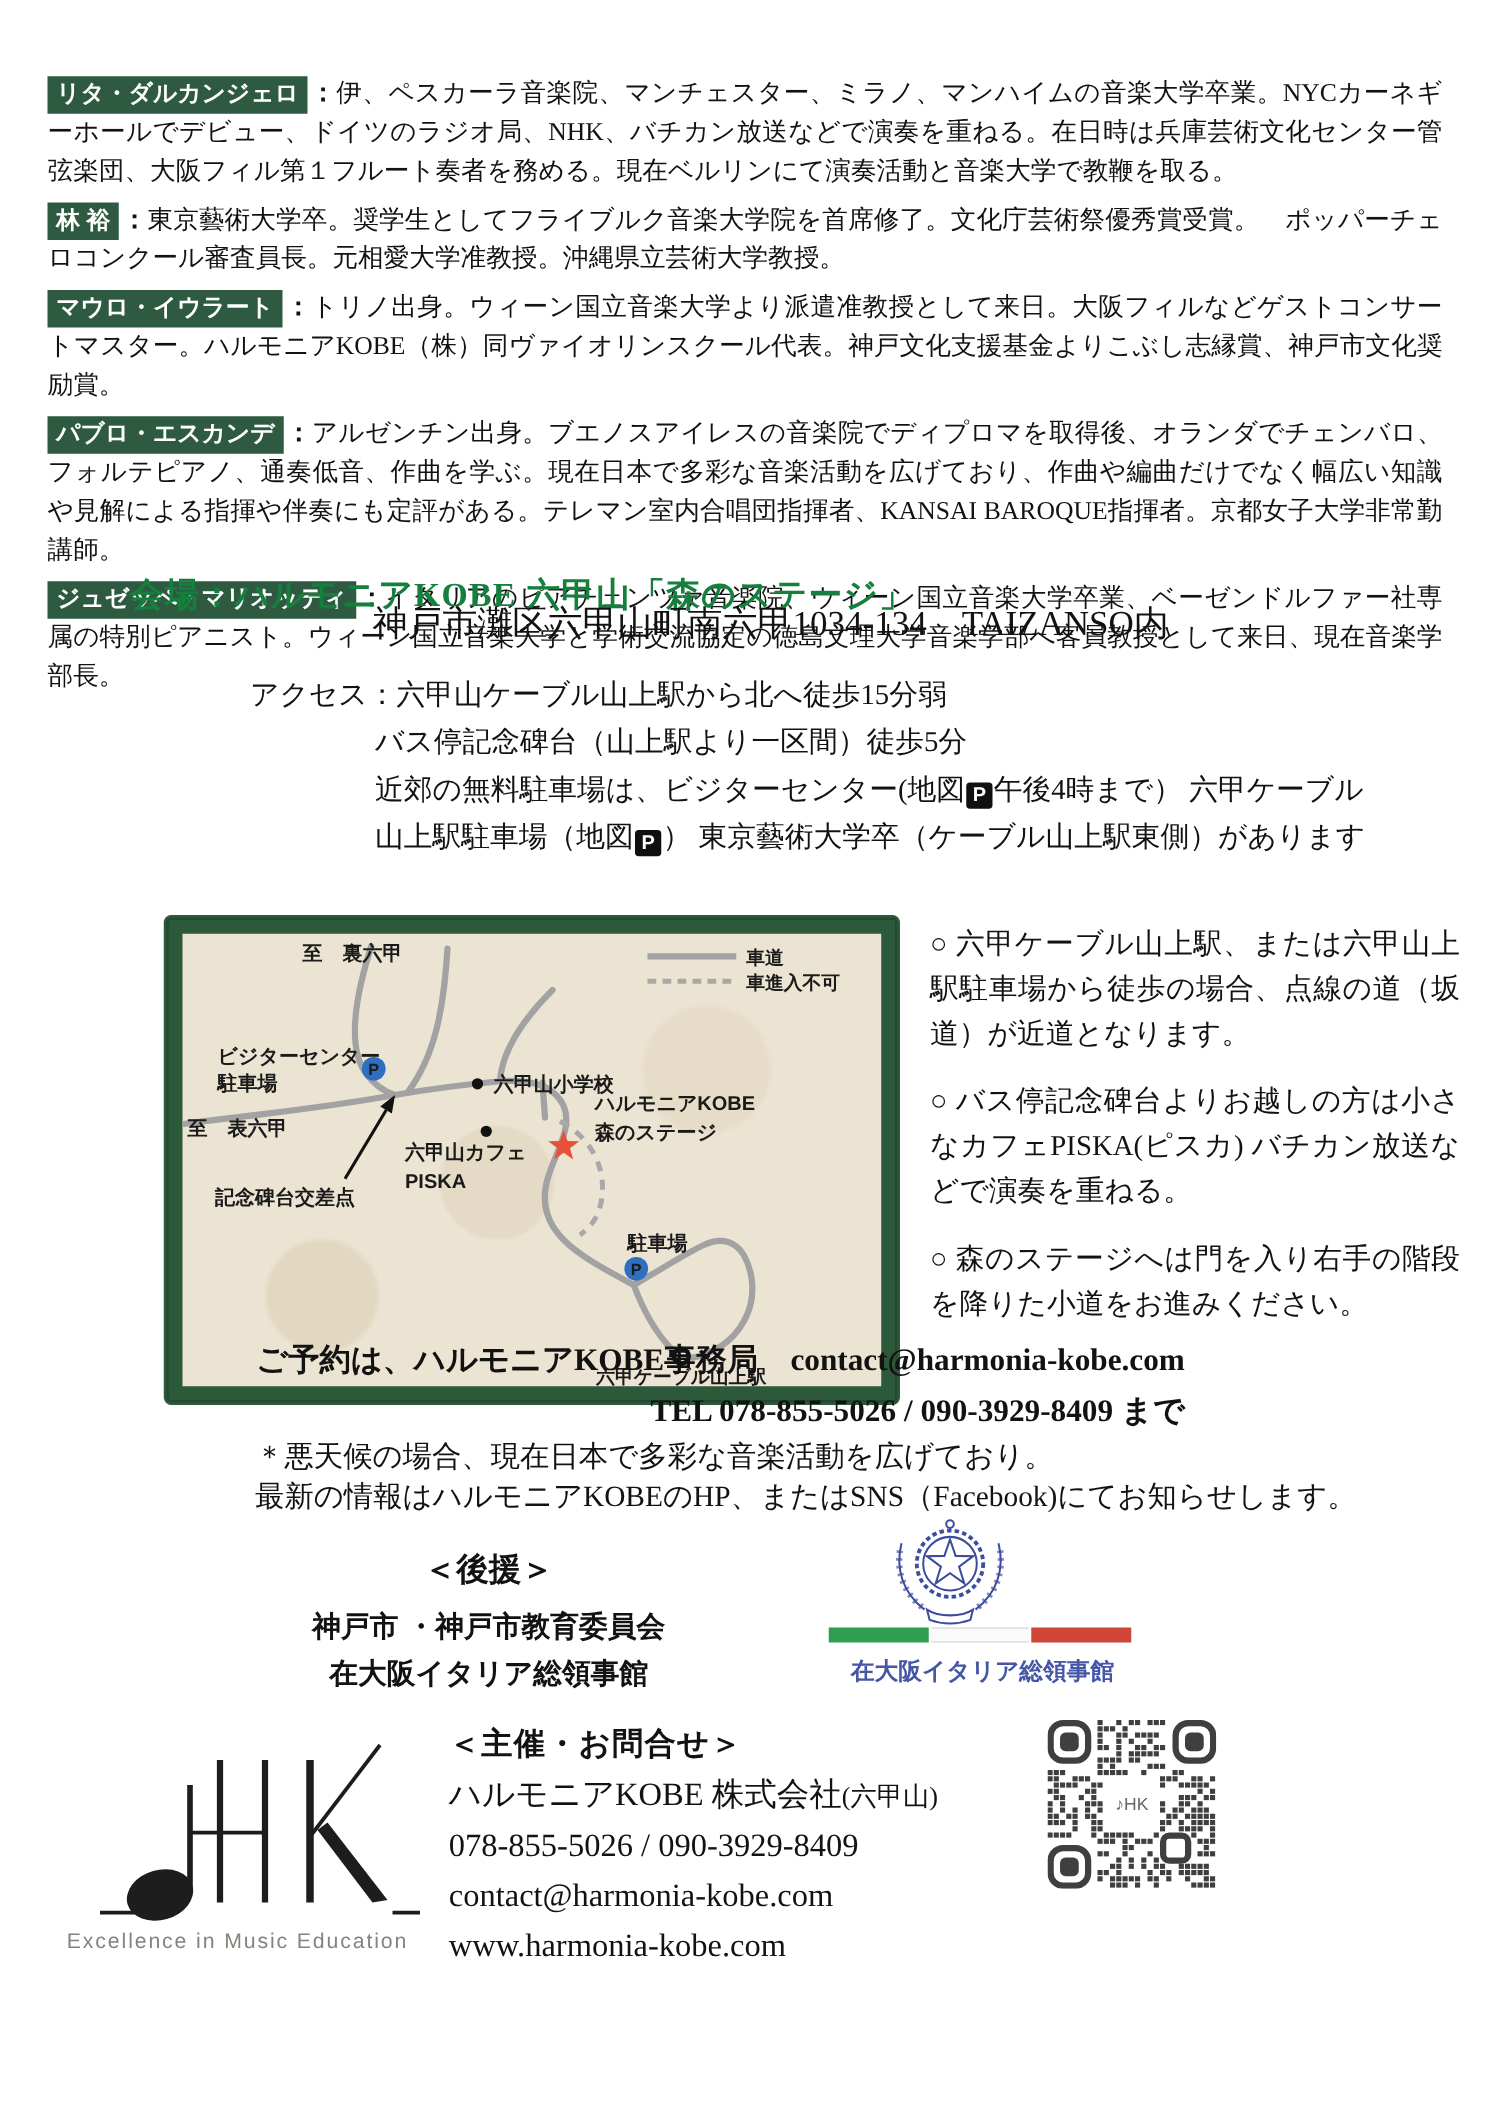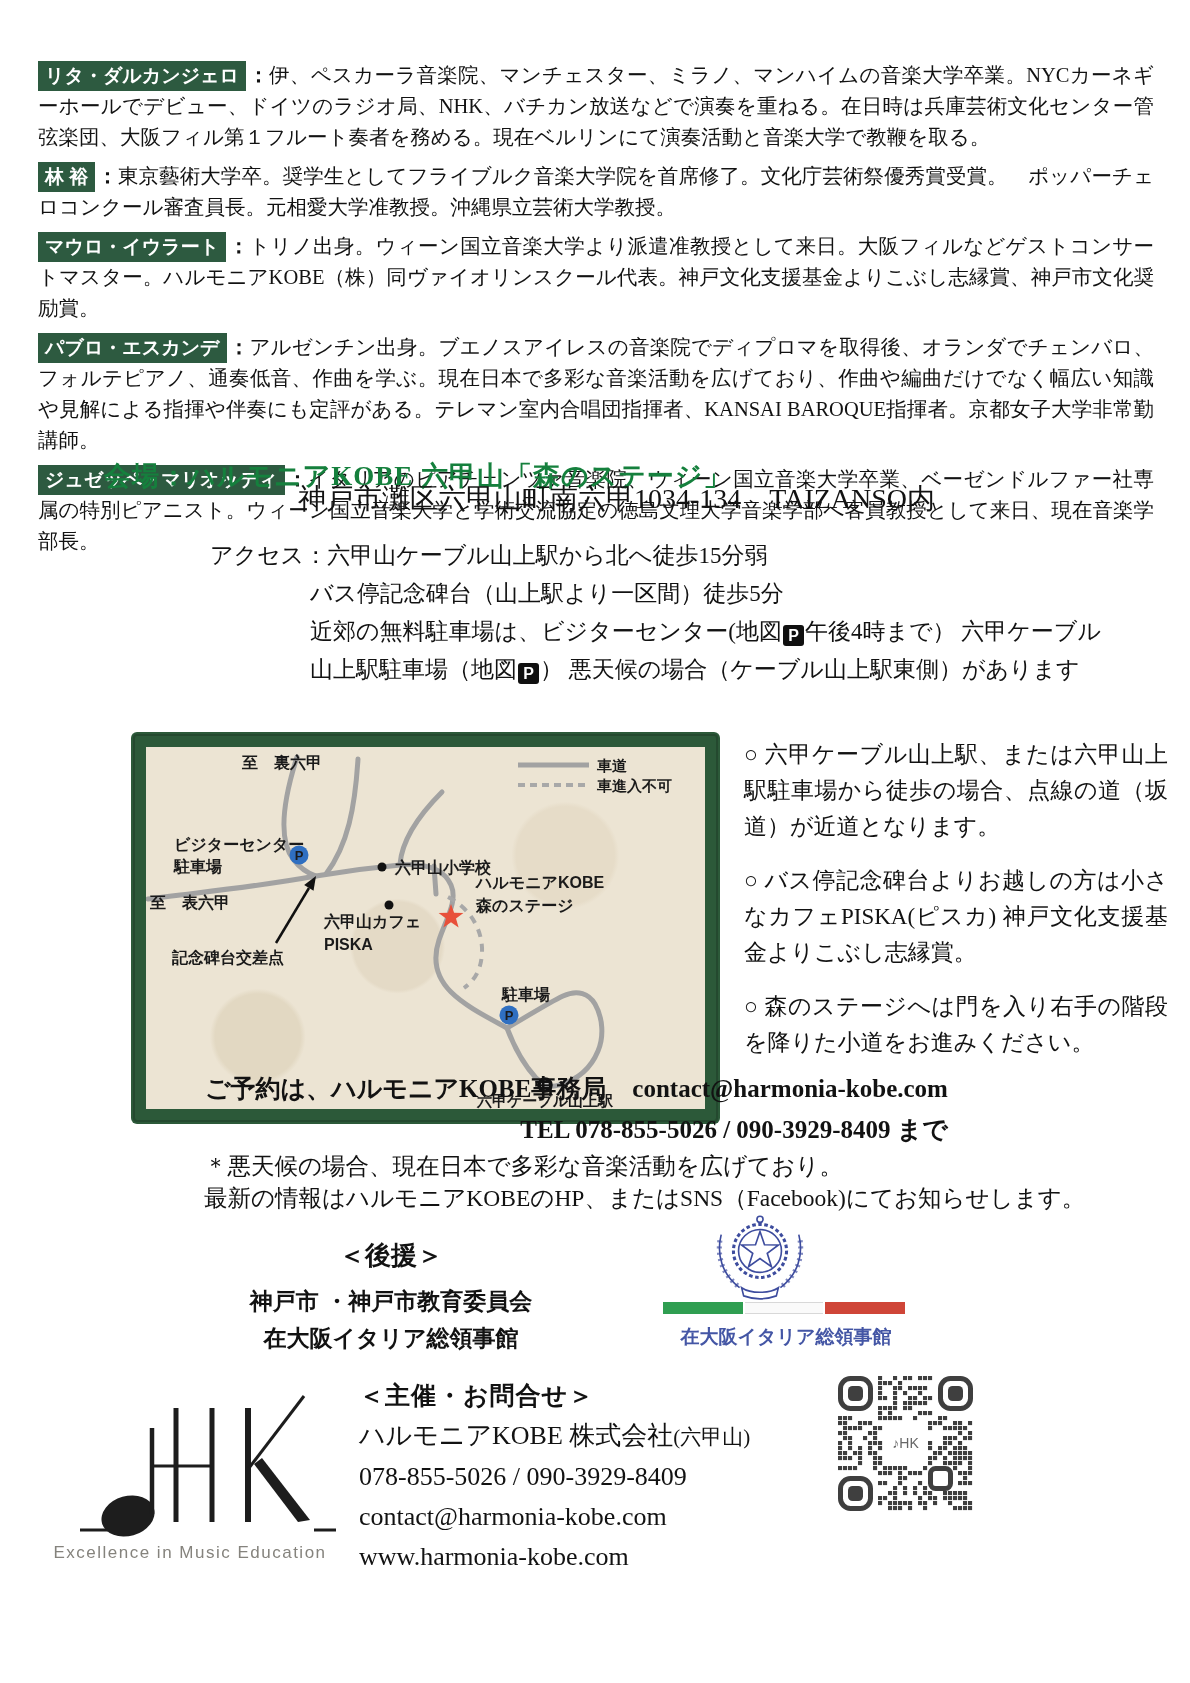--- a/index.html
+++ b/index.html
@@ -10,21 +10,21 @@
   
   .bios{position:absolute;left:38px;top:60px;width:1116px;}
   .bio{font-size:20.5px;line-height:31px;text-align:justify;margin:0 0 8px 0;}
   .hl{display:inline-block;background:#2d5a40;color:#fff;font-family:"Liberation Sans","DejaVu Sans",sans-serif;
       font-weight:bold;font-size:19px;line-height:25px;padding:2px 7px 3px;margin-right:2px;}
   .colon{font-weight:bold;}
 
   
   .venue-heading{position:absolute;left:104px;top:458px;font-size:27px;font-weight:bold;color:#15803d;letter-spacing:1px;}
   .address{position:absolute;left:298px;top:480px;font-size:28px;font-weight:400;}
-  .access{position:absolute;left:210px;top:537px;font-size:23px;font-weight:500;line-height:38px;width:940px;}
+  .access{position:absolute;left:200px;top:537px;font-size:23px;font-weight:500;line-height:38px;width:940px;}
   .arow{white-space:nowrap;}
   .arow.indent{margin-left:100px;}
   .pbadge{display:inline-block;width:21px;height:21px;background:#101010;color:#fff;
           font-family:"Liberation Sans","DejaVu Sans",sans-serif;font-weight:bold;font-size:16px;line-height:21px;
           text-align:center;border-radius:3px;vertical-align:-2px;margin:0 1px;}
 
   
   .map-box{position:absolute;left:133px;top:734px;width:585px;height:388px;background:#2c5939;
            padding:13px;box-sizing:border-box;border-radius:4px;
            box-shadow:0 0 0 2px #2c5939, inset 0 0 0 2px #24492f;}
@@ -80,21 +80,21 @@
     <p class="bio"><span class="hl">ジュゼッペ・マリオッティ</span><span class="colon">：</span><span>イタリアのピアチェンツァ音楽院、ウィーン国立音楽大学卒業、ベーゼンドルファー社専属の特別ピアニスト。ウィーン国立音楽大学と学術交流協定の徳島文理大学音楽学部へ客員教授として来日、現在音楽学部長。</span></p>
   </div>
 
   <div class="venue-heading">会場：ハルモニアKOBE 六甲山「森のステージ」</div>
   <div class="address">神戸市灘区六甲山町南六甲1034-134　TAIZANSO内</div>
 
   <div class="access">
     <div class="arow"><span>アクセス：</span><span>六甲山ケーブル山上駅から北へ徒歩15分弱</span></div>
     <div class="arow indent"><span>バス停記念碑台（山上駅より一区間）徒歩5分</span></div>
     <div class="arow indent"><span>近郊の無料駐車場は、ビジターセンター(地図</span><span class="pbadge sans">P</span><span>午後4時まで） 六甲ケーブル</span></div>
-    <div class="arow indent"><span>山上駅駐車場（地図</span><span class="pbadge sans">P</span><span>） 悪天候の場合（ケーブル山上駅東側）があります</span></div>
+    <div class="arow indent"><span>山上駅駐車場（地図</span><span class="pbadge sans">P</span><span>） 東京藝術大学卒（ケーブル山上駅東側）があります</span></div>
   </div>
 
   <div class="map-box">
     <div class="map-paper">
       <svg class="map-svg" width="559" height="362" viewBox="0 0 559 362">
 
         <g stroke="#a2a2a2" stroke-width="5" fill="none" stroke-linecap="round" stroke-linejoin="round">
           <path d="M 151,10 C 137,54 132,92 147,112 C 153,120 161,126 170,129"></path>
           <path d="M 212,12 C 209,60 202,98 180,127"></path>
           <path d="M 296,45 C 270,71 256,94 254,117"></path>
@@ -140,21 +140,21 @@
           <text x="363" y="273" font-size="13" fill="#ffffff" text-anchor="middle">P</text>
         </g>
         <circle cx="399" cy="338" r="6" fill="#fff" stroke="#111" stroke-width="3.5"></circle>
         <text x="399" y="359" font-size="15" text-anchor="middle">六甲ケーブル山上駅</text>
       </svg>
     </div>
   </div>
 
   <div class="notes">
     <p class="note">○ 六甲ケーブル山上駅、または六甲山上駅駐車場から徒歩の場合、点線の道（坂道）が近道となります。</p>
-    <p class="note">○ バス停記念碑台よりお越しの方は小さなカフェPISKA(ピスカ) 神戸文化支援基金よりこぶし志縁賞。</p>
+    <p class="note">○ バス停記念碑台よりお越しの方は小さなカフェPISKA(ピスカ) バチカン放送などで演奏を重ねる。</p>
     <p class="note">○ 森のステージへは門を入り右手の階段を降りた小道をお進みください。</p>
   </div>
 
   <div class="contact">
     <div><span>ご予約は、ハルモニアKOBE事務局</span><span class="email">contact@harmonia-kobe.com</span></div>
     <div>TEL 078-855-5026 / 090-3929-8409 まで</div>
   </div>
 
   <div class="weather">
     <div>＊悪天候の場合、現在日本で多彩な音楽活動を広げており。</div>

